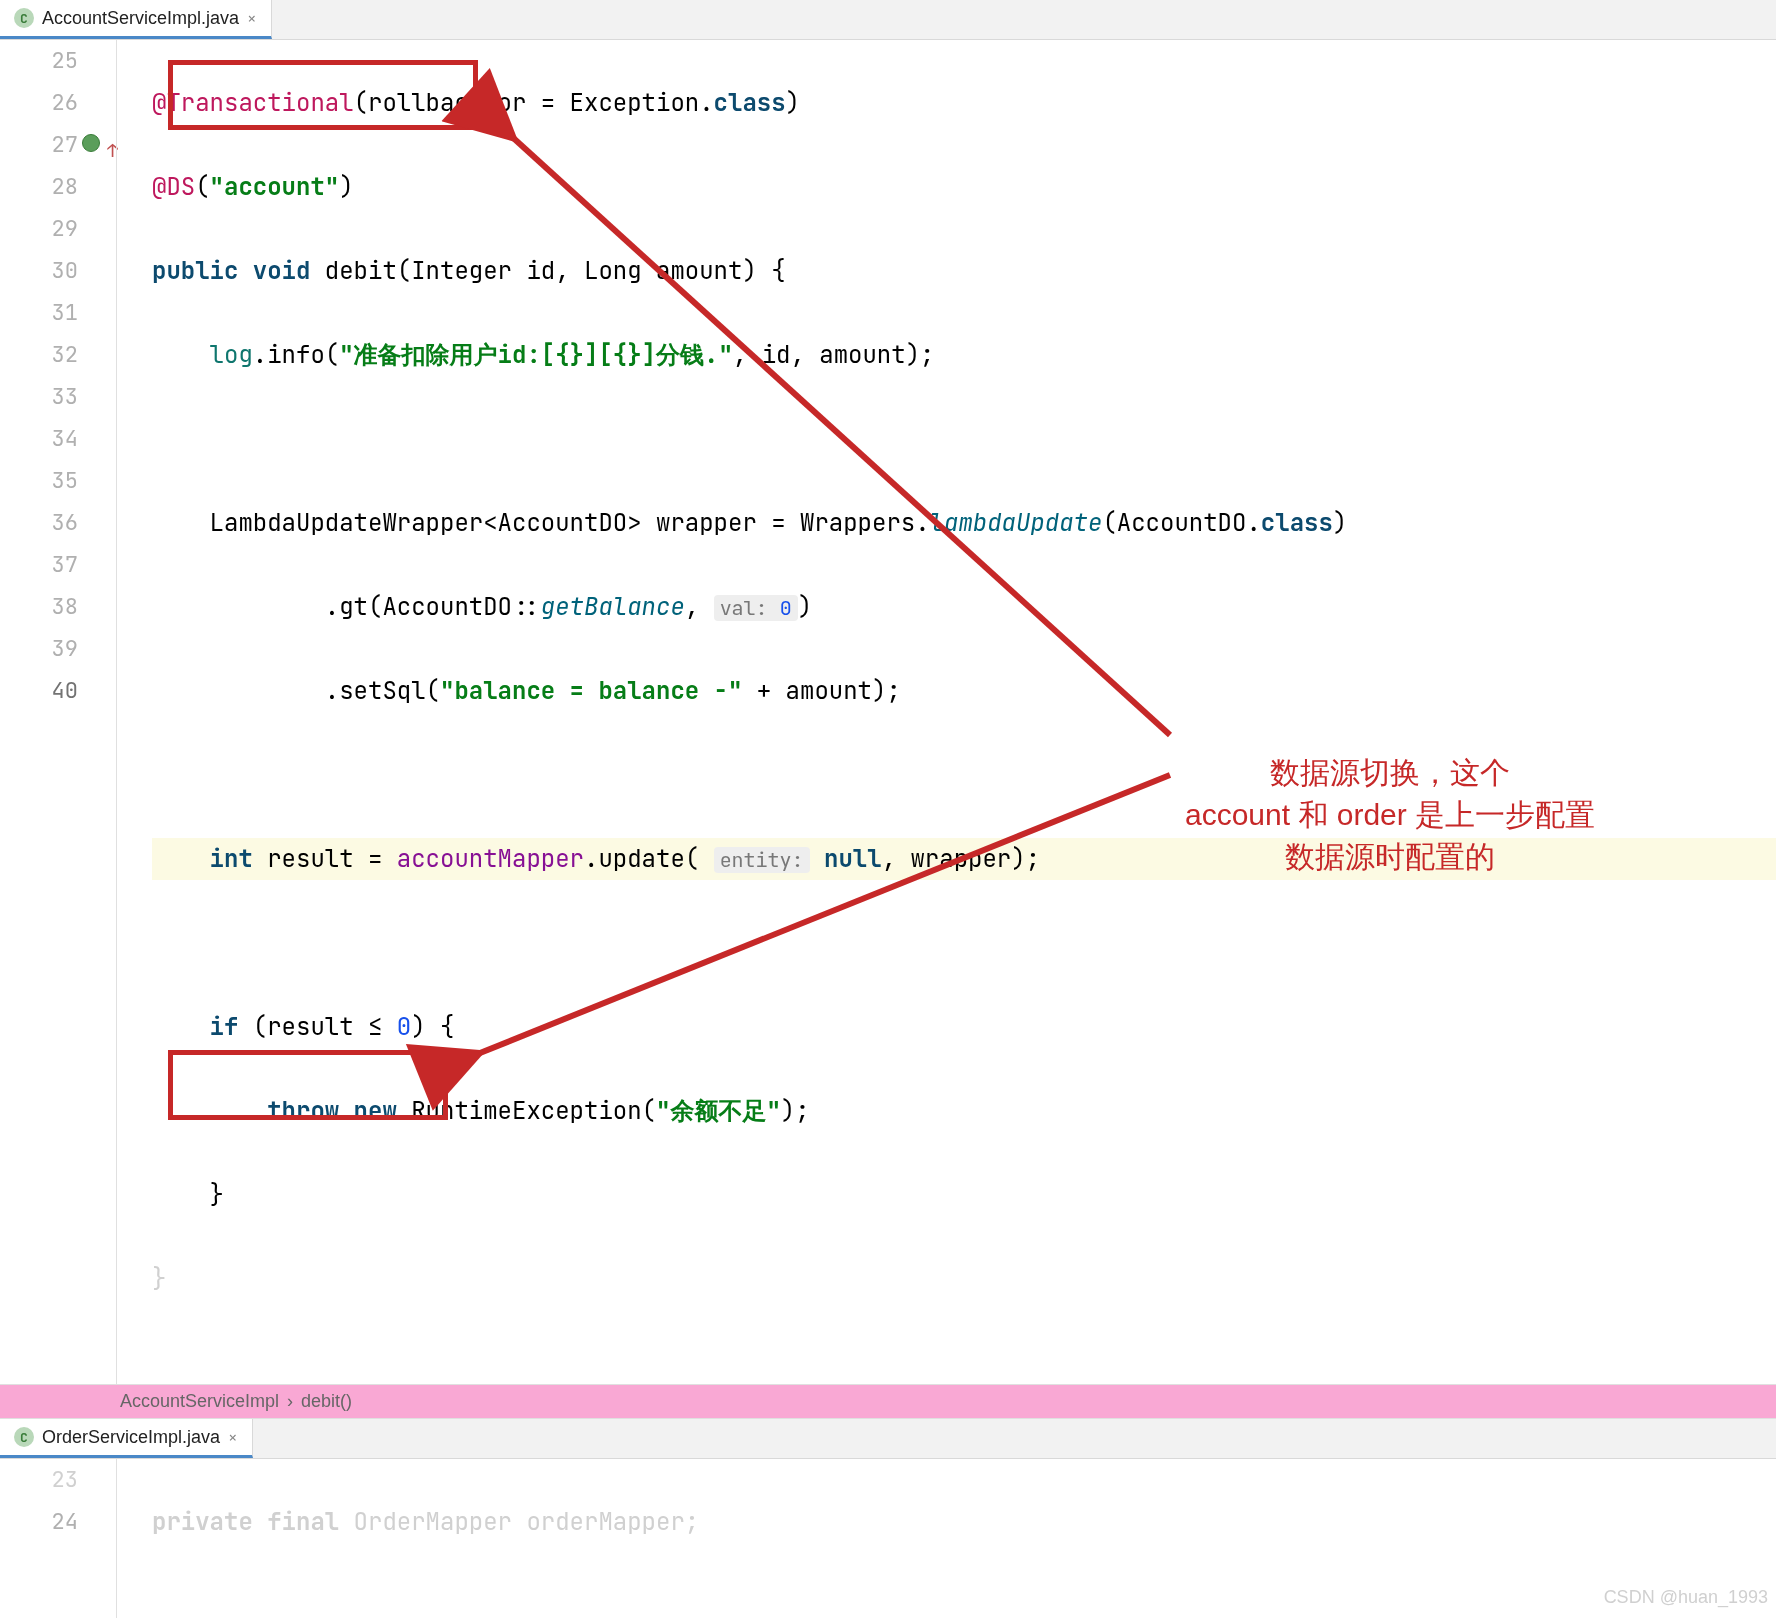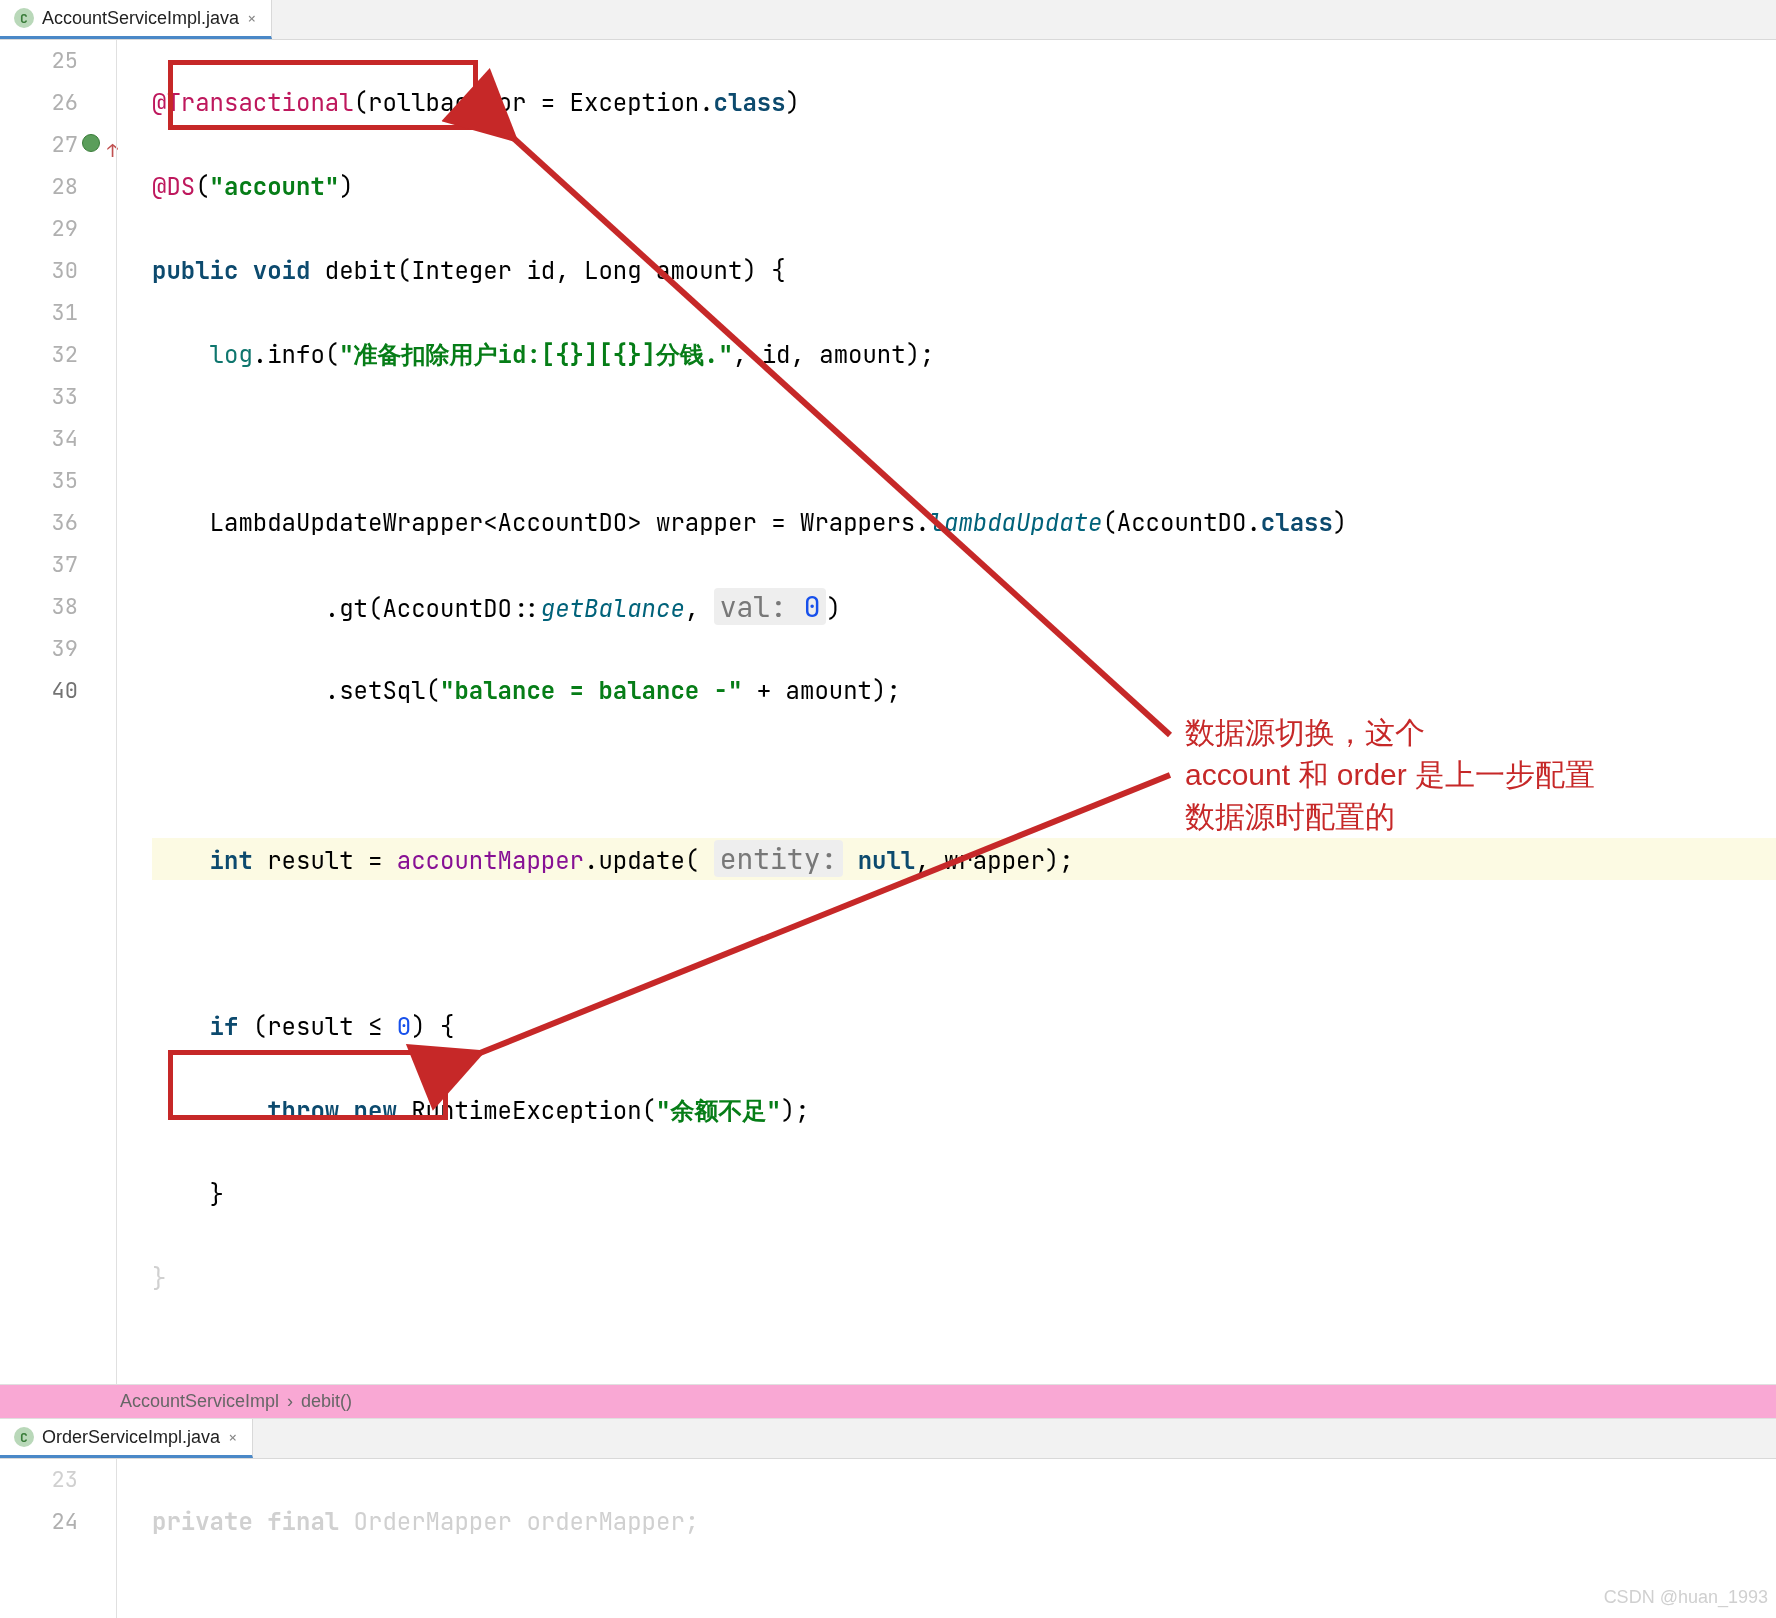--- a/index.html
+++ b/index.html
@@ -91,21 +91,21 @@
   }
   .code-line { height: 42px; }
   .hl-line { background: #fcfae3; }
   .c-kw { color: #0c4a6e; font-weight: bold; }
   .c-ann { color: #be185d; }
   .c-str { color: #067d17; font-weight: bold; }
   .c-num { color: #1750eb; }
   .c-field { color: #871094; }
   .c-static { color: #0f766e; }
   .c-staticm { color: #00627a; font-style: italic; }
-  .c-param-hint { color: #787878; background: #eeeeee; border-radius: 4px; padding: 0 6px; font-size: 28px; }
+  .c-param-hint { color: #787878; background: #eeeeee; border-radius: 4px; padding: 0 6px; font-size: 20px; }
   .breadcrumb {
     background: #f9a8d4;
     border-top: 1px solid #e0e0e0;
     border-bottom: 1px solid #e0e0e0;
     padding: 6px 120px;
     color: #666;
     font-family: -apple-system, Arial, sans-serif;
     font-size: 18px;
     display: flex; align-items: center; gap: 8px;
   }
@@ -234,19 +234,19 @@
 <svg class="arrow-svg" style="left:0;top:0" width="1776" height="1618">
   <defs>
     <marker id="ah" markerWidth="14" markerHeight="14" refX="2" refY="6" orient="auto">
       <path d="M12,0 L0,6 L12,12 Z" fill="#c62828"></path>
     </marker>
   </defs>
   <line x1="1170" y1="735" x2="510" y2="135" stroke="#c62828" stroke-width="6" marker-end="url(#ah)"></line>
   <line x1="1170" y1="775" x2="475" y2="1055" stroke="#c62828" stroke-width="6" marker-end="url(#ah)"></line>
 </svg>
 
-<div class="annot-text" style="left:1185px; top:712px;">
+<div class="annot-text" style="left:1185px; top:752px;text-align:center;">
   <div>数据源切换，这个</div>
   <div>account 和 order 是上一步配置</div>
   <div>数据源时配置的</div>
 </div>
 
 <div class="watermark">CSDN @huan_1993</div>
 
 </body></html>

